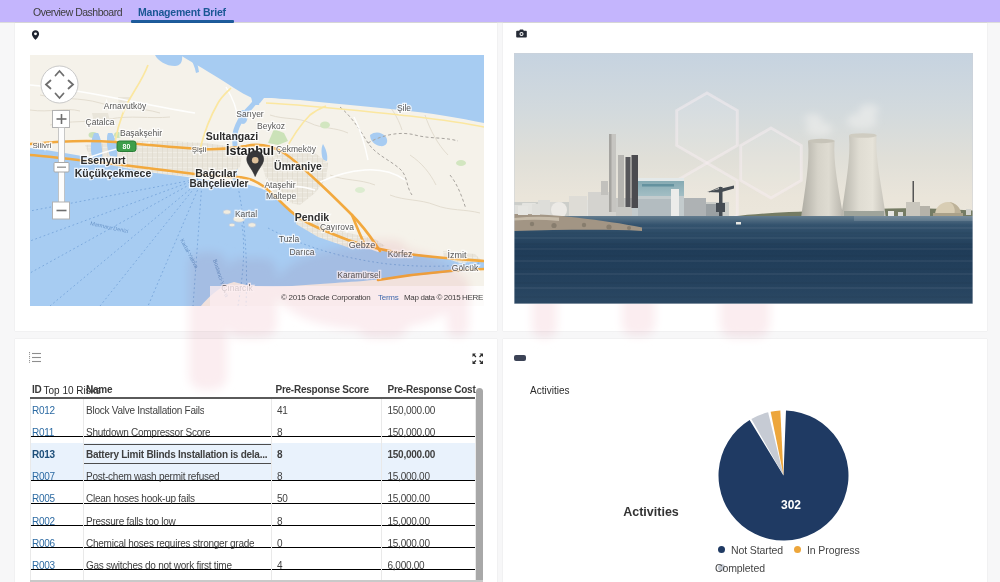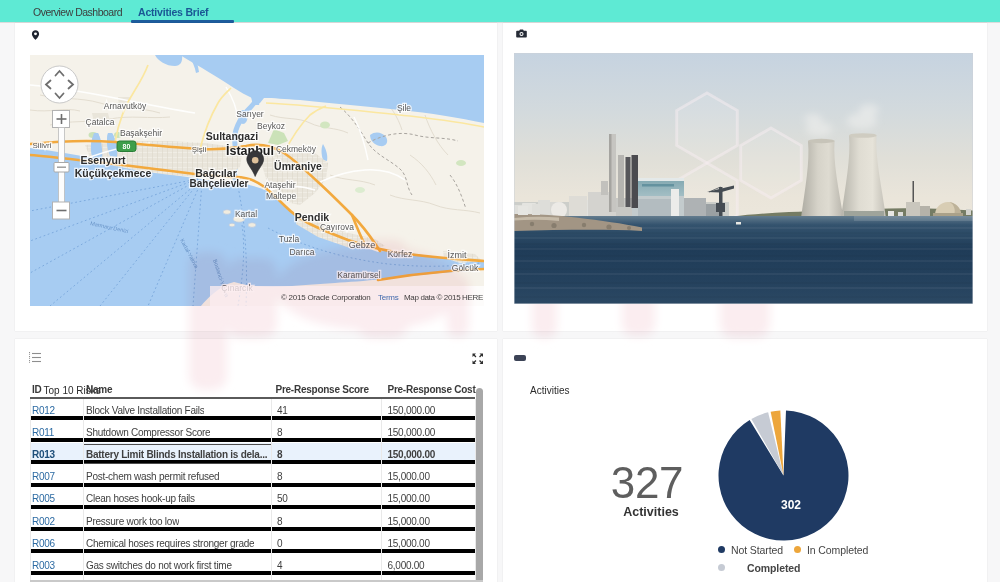--- a/index.html
+++ b/index.html
@@ -1,45 +1,45 @@
 <!DOCTYPE html>
 <html><head>
 <meta charset="utf-8">
 <style>
   * { margin:0; padding:0; box-sizing:border-box; }
   html,body { width:1000px; height:582px; overflow:hidden; }
   body { font-family:"Liberation Sans", sans-serif; background:#f7f7f8; position:relative; }
-  .tabbar { position:absolute; left:0; top:0; width:1000px; height:23px; background:#5eead4; border-bottom:1px solid #dcdcdc;padding-left:16px; }
+  .tabbar { position:absolute; left:0; top:0; width:1000px; height:23px; background:#c4b5fd; border-bottom:1px solid #dcdcdc;padding-left:16px; }
   .tab1 { position:absolute; left:33px; top:5.5px; font-size:10.5px; color:#3d3d3d; letter-spacing:-0.5px; }
   .tab2 { position:absolute; left:138px; top:5.5px; font-size:10.5px; font-weight:bold; color:#1a5794; letter-spacing:-0.2px; }
   .tabline { position:absolute; left:131px; top:19.5px; width:103px; height:3px; background:#1d5c9c; border-radius:1px; }
   .card { position:absolute; background:#fff; box-shadow:0 0 1px rgba(0,0,0,0.14); }
   #cardTL { left:15px; top:23px;  width:482px; height:308px; }
   #cardTR { left:503px; top:23px; width:484px; height:308px; }
   #cardBL { left:15px; top:339px; width:482px; height:243px; }
   #cardBR { left:503px; top:339px; width:484px; height:243px; }
   .ptitle { position:absolute; font-size:10px; color:#2b2b2b; letter-spacing:0px;margin-top:36px; }
   
   .th { position:absolute; font-size:10px; font-weight:bold; color:#3a3a3a; top:44.5px; letter-spacing:-0.25px; }
-  .row { position:absolute; left:15px; width:444.5px; height:21px; border-bottom:4px solid #000000; }
+  .row { position:absolute; left:15px; width:444.5px; height:38px; border-bottom:1px solid #000000; }
   .cell { position:absolute; top:5.5px; font-size:10px; color:#3f3f3f; letter-spacing:-0.25px; white-space:nowrap; }
   .cid { left:2px; color:#2d6ba3; }
   .cname { left:56px; max-width:182px; overflow:hidden; }
   .cscore { left:247px; }
   .ccost { left:357.5px; }
   .vline { position:absolute; top:60px; width:1px; height:183px; background:#e9e9e9; }
   .legdot { position:absolute; width:7px; height:7px; border-radius:50%; }
   .legtxt { position:absolute; font-size:10.5px; color:#454545; letter-spacing:-0.1px; }
   .wm { position:absolute; left:0; top:0; z-index:40; pointer-events:none; mix-blend-mode:multiply; }
 </style>
 </head>
 <body>
   <div class="tabbar">
     <span class="tab1">Overview Dashboard</span>
-    <span class="tab2">Activities Brief</span>
+    <span class="tab2">Management Brief</span>
   </div>
   <div class="tabline"></div>
 
   <div class="card" id="cardTL">
     <svg style="position:absolute;left:15.5px;top:7px" width="9" height="10" viewBox="0 0 12 15">
       <path d="M6 0.5 C2.9 0.5 0.6 2.9 0.6 5.9 C0.6 9.8 6 14.6 6 14.6 C6 14.6 11.4 9.8 11.4 5.9 C11.4 2.9 9.1 0.5 6 0.5 Z M6 8 A2.2 2.2 0 1 1 6 3.6 A2.2 2.2 0 0 1 6 8 Z" fill="#1f2430"></path>
     </svg>
     <div class="ptitle" style="left:29px; top:6px;">Map Viewer</div>
     <div id="mapbox" style="position:absolute; left:15px; top:31.5px; width:454px; height:251px; overflow:hidden;">
 <svg width="454" height="251" viewBox="0 0 454 251" font-family="Liberation Sans, sans-serif">
@@ -423,21 +423,21 @@
         <div class="cell ccost" style="">15,000.00</div>
       </div>
       <div class="row" style="top:148.8px;">
         <div class="cell cid" style="">R005</div>
         <div class="cell cname" style="">Clean hoses hook-up fails</div>
         <div class="cell cscore" style="">50</div>
         <div class="cell ccost" style="">15,000.00</div>
       </div>
       <div class="row" style="top:171px;">
         <div class="cell cid" style="">R002</div>
-        <div class="cell cname" style="">Pressure work too low</div>
+        <div class="cell cname" style="">Pressure falls too low</div>
         <div class="cell cscore" style="">8</div>
         <div class="cell ccost" style="">15,000.00</div>
       </div>
       <div class="row" style="top:193.2px;">
         <div class="cell cid" style="">R006</div>
         <div class="cell cname" style="">Chemical hoses requires stronger grade</div>
         <div class="cell cscore" style="">0</div>
         <div class="cell ccost" style="">15,000.00</div>
       </div>
       <div class="row" style="top:215.4px;">
@@ -453,34 +453,33 @@
     <div class="vline" style="left:255.5px;"></div>
     <div class="vline" style="left:366px;"></div>
     <div class="vline" style="left:459.5px;"></div>
     <div style="position:absolute; left:461px; top:49px; width:7px; height:194px; background:#a8a8a8; border-radius:4px 4px 0 0;"></div>
     <div style="position:absolute; left:15px; top:240.5px; width:453px; height:2.5px; background:#c9c9c9;"></div>
   </div>
 
   <div class="card" id="cardBR">
     <div style="position:absolute; left:11px; top:16px; width:12px; height:6px; background:#3c4356; border-radius:2px;"></div>
     <div class="ptitle" style="left:27px; top:10px;">Activities</div>
-    <div style="position:absolute; left:96px; top:119px; width:96px; text-align:center; font-size:44px; color:#5e5e5e; letter-spacing:-0.3px;">327</div>
     <div style="position:absolute; left:100px; top:166px; width:96px; text-align:center; font-size:12.5px; font-weight:bold; color:#333;">Activities</div>
     <svg id="pie" style="position:absolute; left:213px; top:68.5px;" width="135" height="135" viewBox="0 0 135 135">
       <path d="M67.5,67.5 L69.99520759068879,2.5479104333096245 A65,65 0 1 1 33.63437393036254,12.019198177103718 Z" fill="#1f3a63"></path>
       <path d="M67.5,67.5 L35.393778672024936,10.982829582160797 A65,65 0 0 1 52.10552050573481,4.349307200152992 Z" fill="#c6cbd4"></path>
       <path d="M67.5,67.5 L54.652272875356836,3.7823736495880738 A65,65 0 0 1 64.32476496328509,2.577601072806786 Z" fill="#eda63b"></path>
     </svg>
     <div style="position:absolute; left:278px; top:159px; font-size:12px; font-weight:bold; color:#fff; z-index:5;">302</div>
     <div class="legdot" style="left:215px; top:207px; background:#1f3a63;"></div>
     <div class="legtxt" style="left:228px; top:205px;">Not Started</div>
     <div class="legdot" style="left:291px; top:207px; background:#eda63b;"></div>
-    <div class="legtxt" style="left:304px; top:205px;">In Completed</div>
+    <div class="legtxt" style="left:304px; top:205px;">In Progress</div>
     <div class="legdot" style="left:215px; top:225px; background:#c6cbd4;"></div>
-    <div class="legtxt" style="left:244px; top:223px;font-weight:bold;">Completed</div>
+    <div class="legtxt" style="left:212px; top:223px;">Completed</div>
   </div>
 
   <svg class="wm" width="1000" height="582" viewBox="0 0 1000 582">
     <defs>
       <filter id="wblur" x="-20%" y="-20%" width="140%" height="140%">
         <feGaussianBlur stdDeviation="5"></feGaussianBlur>
       </filter>
       <clipPath id="wclip">
         <path d="M0,0 H1000 V582 H0 Z M514,53 V304 H973 V53 Z" fill-rule="evenodd"></path>
       </clipPath>

